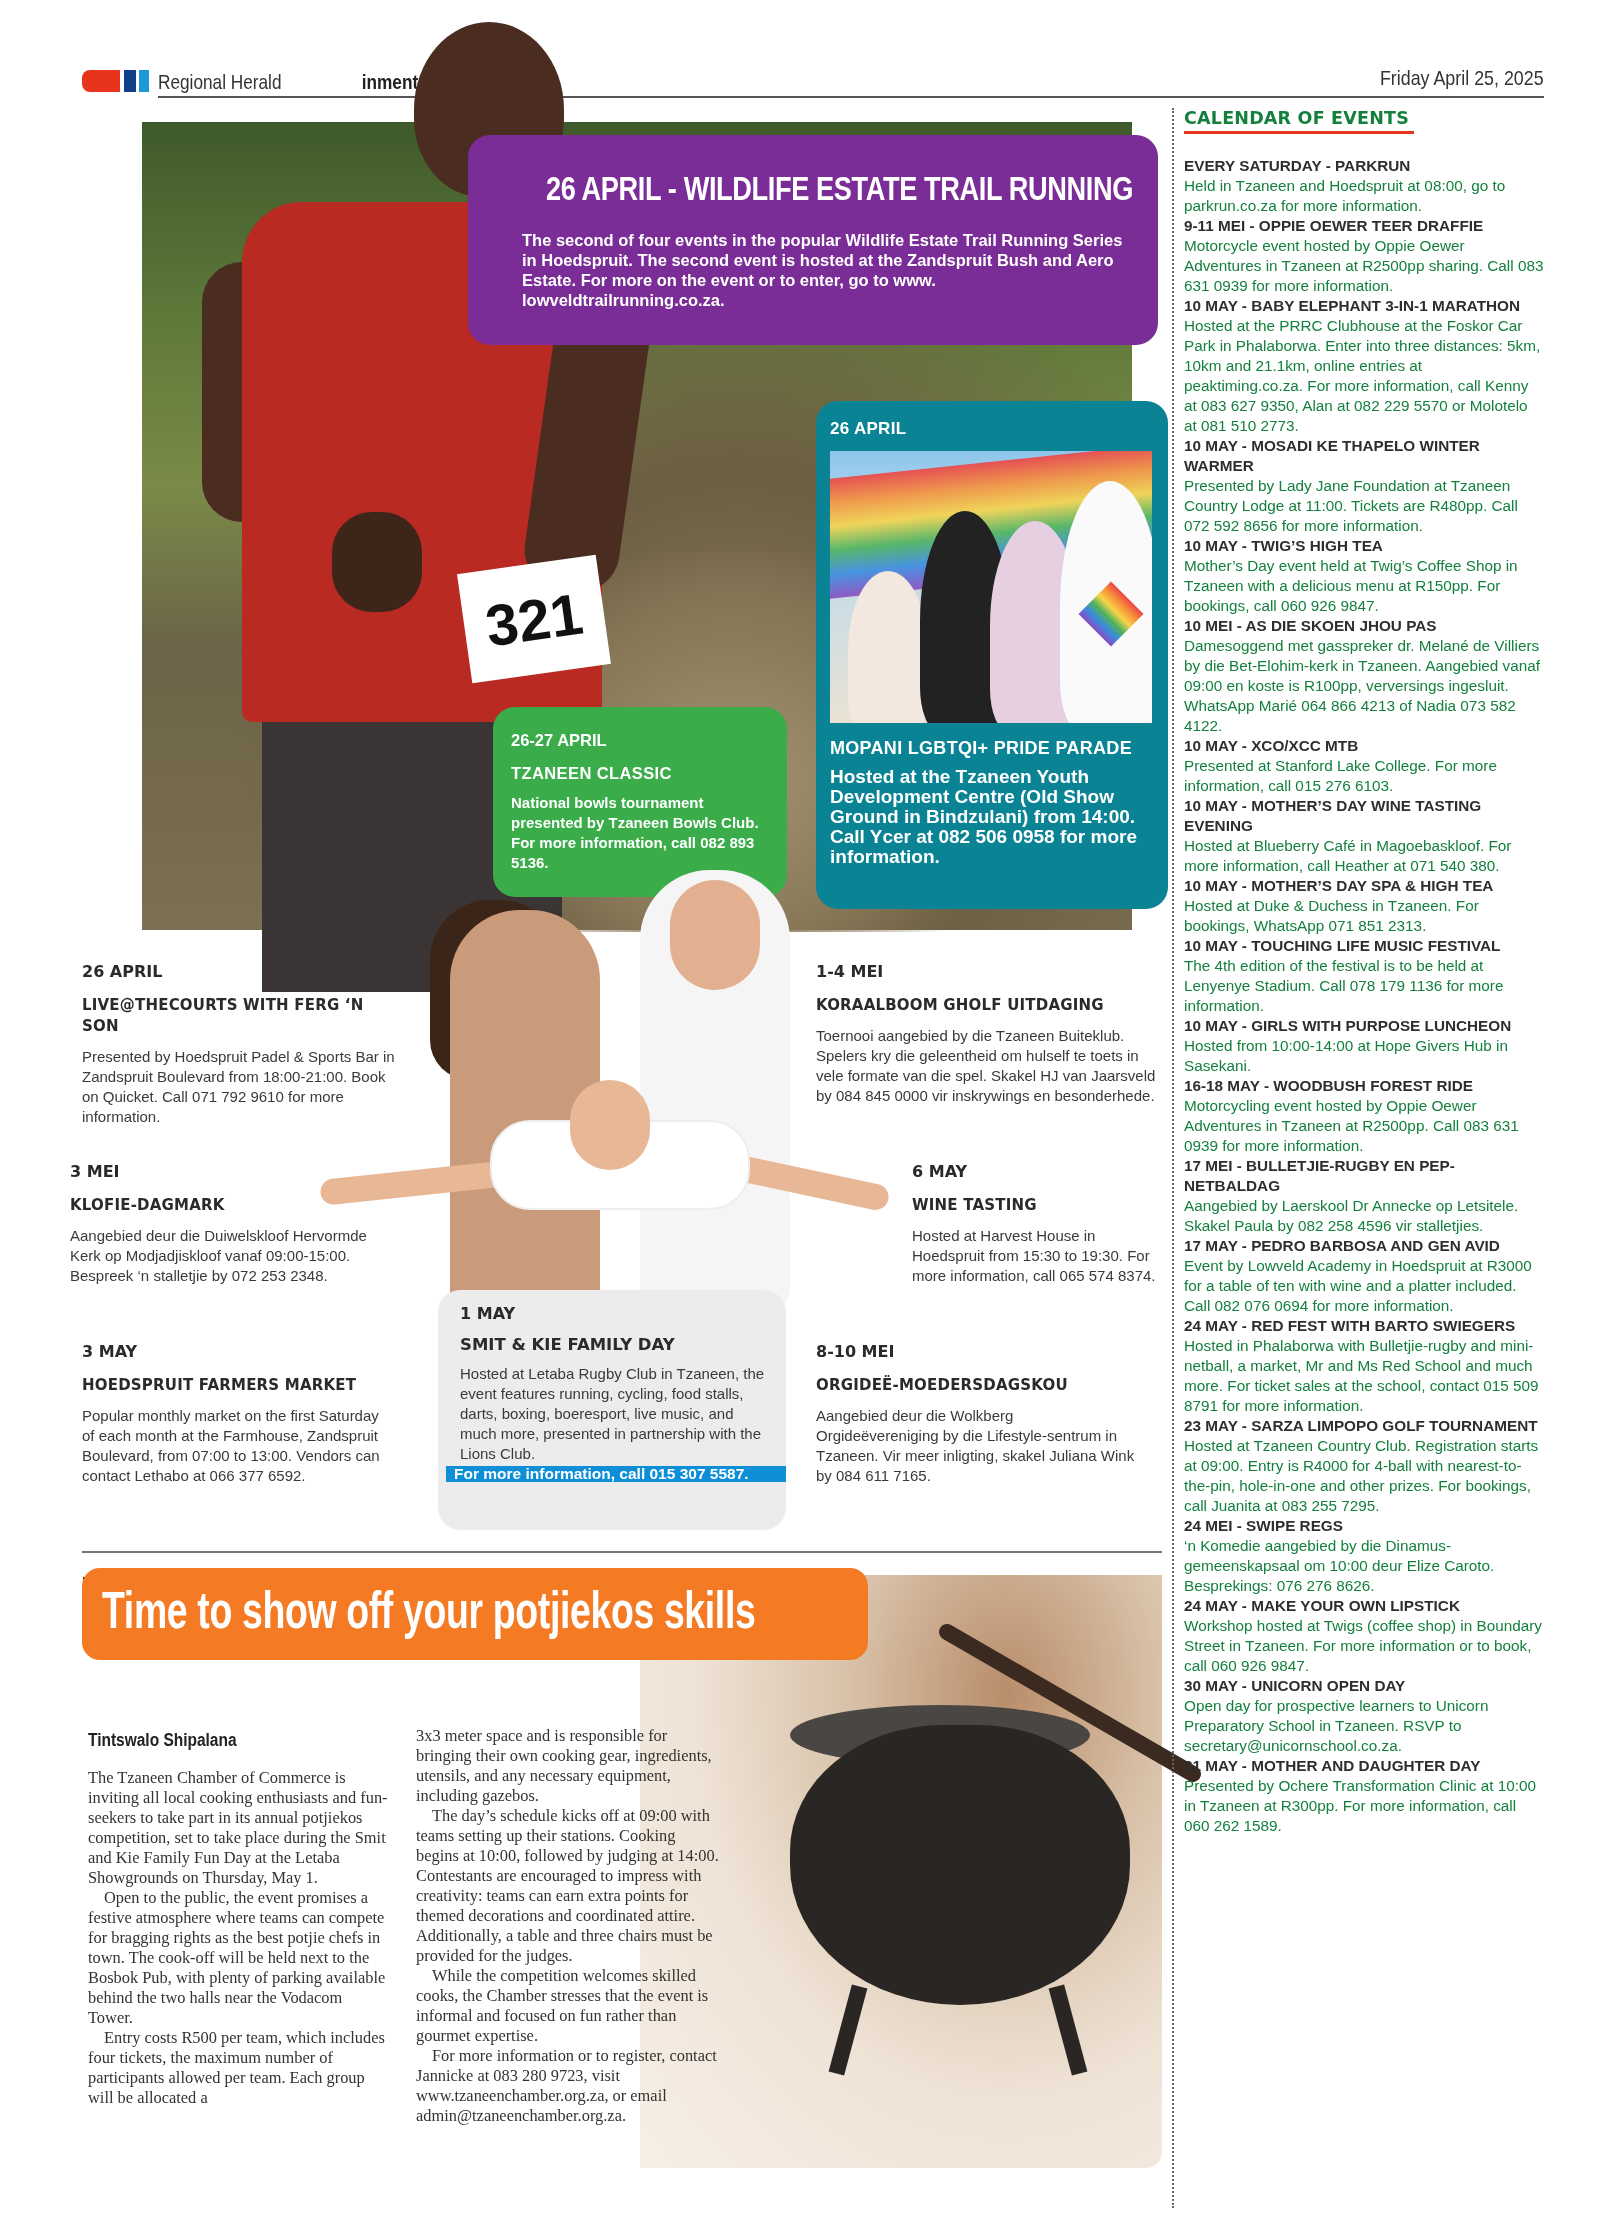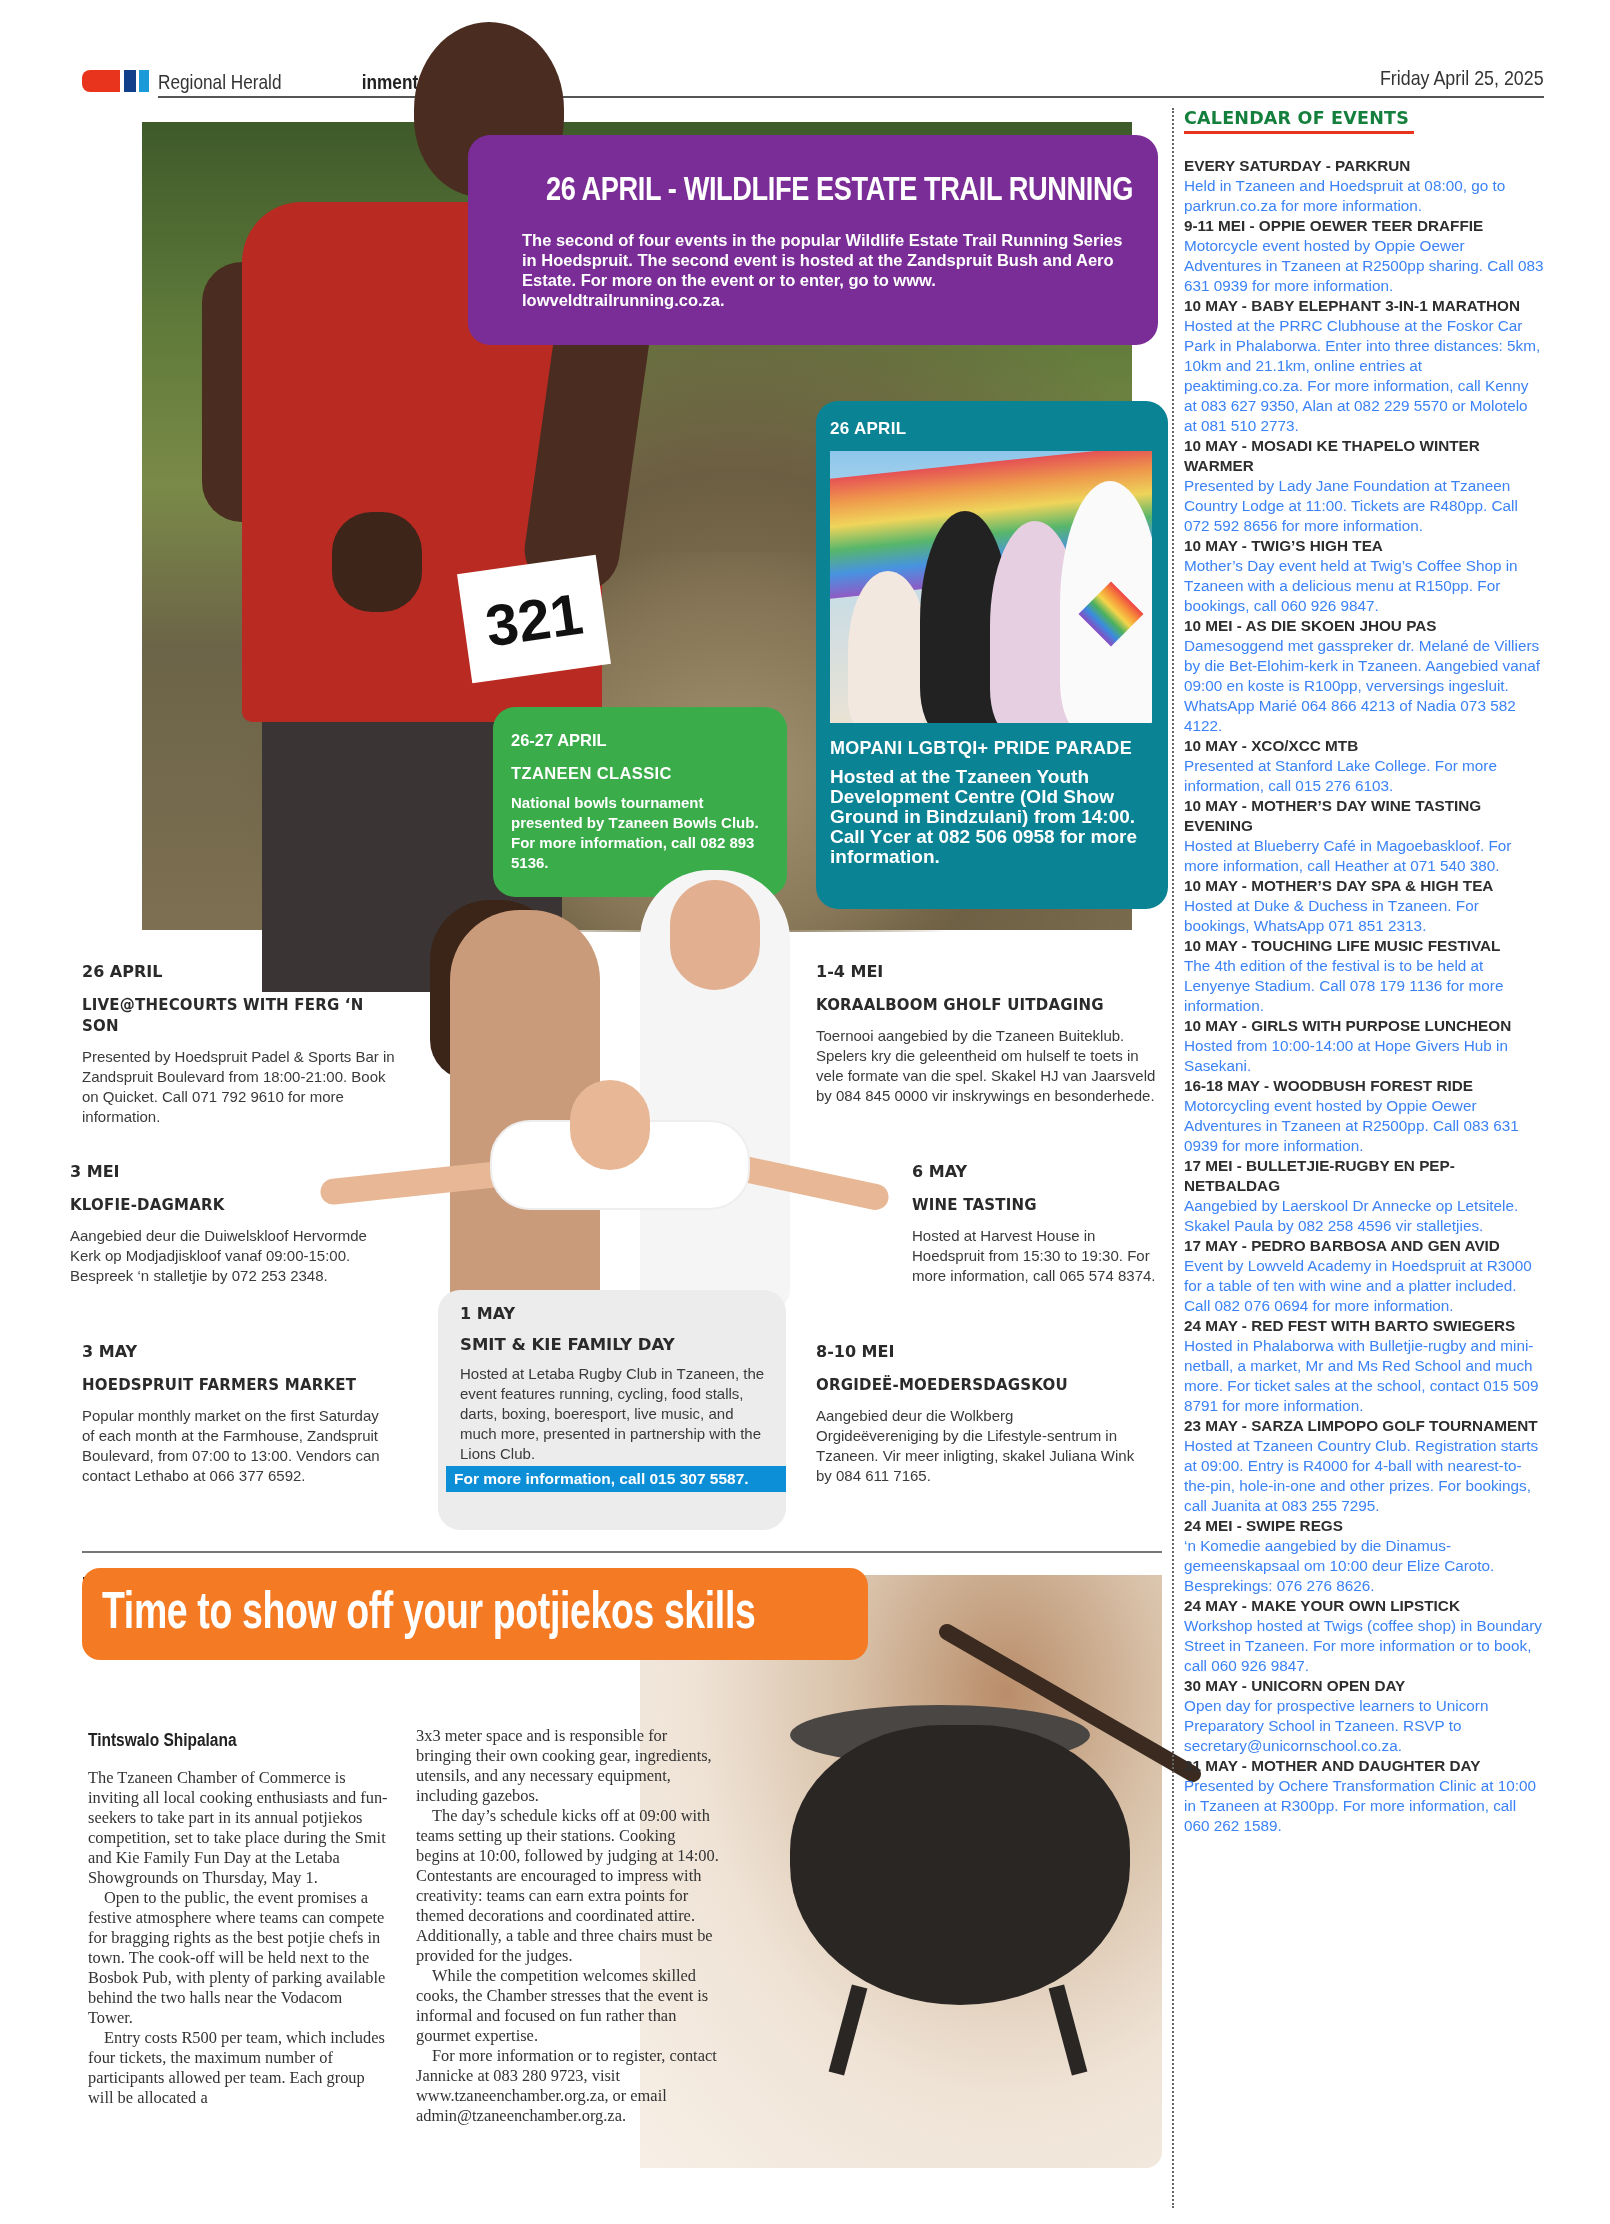--- a/index.html
+++ b/index.html
@@ -67,21 +67,21 @@
   
   .ev { position: absolute; }
   .ev .date { font-family: "DejaVu Sans", sans-serif; font-weight: bold; font-size: 16px; color: #2a2a2a; }
   .ev .title { font-family: "DejaVu Sans", sans-serif; font-weight: bold; font-size: 15px; color: #2a2a2a; margin-top: 14px; line-height: 21px; letter-spacing: 0.2px; }
   .ev .body { font-size: 15px; line-height: 20px; color: #3a3a3a; margin-top: 10px; }
 
   .card-grey { position: absolute; left: 438px; top: 1290px; width: 348px; height: 240px; background: #ececec; border-radius: 22px; padding: 14px 0 0 0; }
   .card-grey .date { margin-left: 22px; font-family: "DejaVu Sans", sans-serif; font-weight: bold; font-size: 16px; color: #2a2a2a; }
   .card-grey .title { margin-left: 22px; margin-top: 12px; font-family: "DejaVu Sans", sans-serif; font-weight: bold; font-size: 16.5px; color: #2a2a2a; }
   .card-grey .body { margin-left: 22px; margin-right: 14px; margin-top: 10px; font-size: 15px; line-height: 20px; color: #3a3a3a; }
-  .info-bar { margin-top: 2px; margin-left: 8px; width: 340px; height: 26px; background: #0d8fd8; color: #fff; font-weight: bold; font-size: 15.5px; display: flex; align-items: center; padding-left: 8px; }
+  .info-bar { margin-top: 2px; margin-left: 8px; width: 340px; height: 16px; background: #0d8fd8; color: #fff; font-weight: bold; font-size: 15.5px; display: flex; align-items: center; padding-left: 8px; }
 
   .hrule { position: absolute; left: 82px; top: 1551px; width: 1080px; height: 2px; background: #777; }
 
   
   .ed-label { position: absolute; left: 82px; top: 1574px; font-weight: bold; font-size: 17px; color: #222; transform: scaleX(0.88); transform-origin: left; }
   .ed-underline { position: absolute; left: 82px; top: 1597px; width: 108px; height: 4px; background: #e8341c; }
   .ed-photo { position: absolute; left: 640px; top: 1575px; width: 522px; height: 593px;
               background: radial-gradient(ellipse at 70% 20%, #b98d6a 0%, #d8c1a8 30%, #efe3d6 60%, #f7efe6 100%); border-radius: 0 0 16px 0; }
   .pot { position: absolute; left: 150px; top: 150px; width: 340px; height: 280px; background: #2a2624; border-radius: 45% 45% 50% 50%; }
   .pot-lid { position: absolute; left: 150px; top: 130px; width: 300px; height: 60px; background: #4a4643; border-radius: 50%; }
@@ -95,21 +95,21 @@
   .article-col p { text-indent: 16px; }
   .article-col p.first { text-indent: 0; }
 
   
   .col-divider { position: absolute; left: 1172px; top: 108px; width: 0; height: 2100px; border-left: 2px dotted #666; }
   .cal { position: absolute; left: 1184px; top: 108px; width: 360px; }
   .cal-title { font-family: "DejaVu Sans", sans-serif; font-weight: bold; font-size: 17.5px; color: #15803d; letter-spacing: 0.2px; }
   .cal-underline { margin-top: 3px; width: 230px; height: 3px; background: #e8341c; }
   .cal-list { margin-top: 22px; }
   .cal-item .h { font-weight: bold; font-size: 15.3px; line-height: 20px; color: #2e2e2e; }
-  .cal-item .d { font-size: 15.3px; line-height: 20px; color: #3b82f6; }
+  .cal-item .d { font-size: 15.3px; line-height: 20px; color: #15803d; }
 </style>
 </head>
 <body>
 
 <div class="masthead">
   <div class="mh-red"></div>
   <div class="mh-blue"></div>
   <div class="mh-lblue"></div>
   <div class="mh-title">
     <span>Regional Herald</span>

